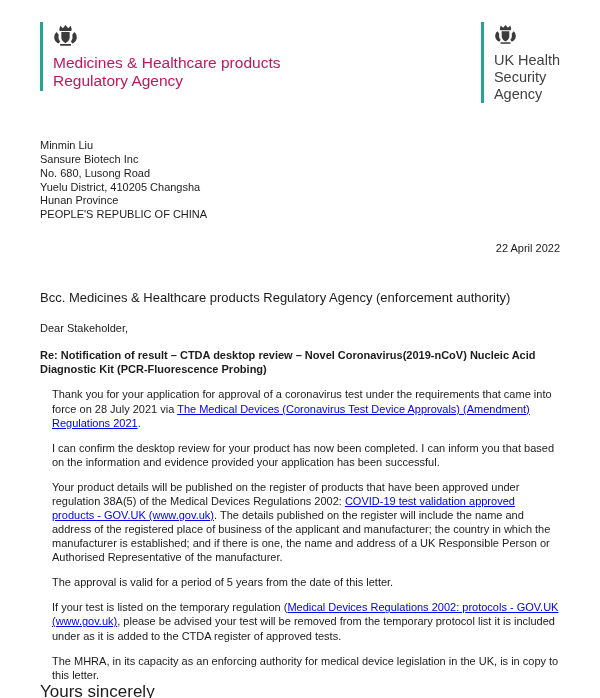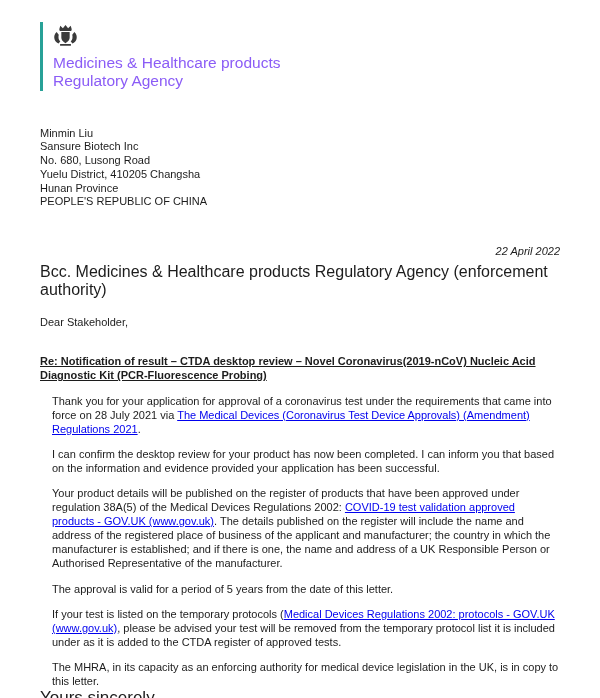--- a/index.html
+++ b/index.html
@@ -11,32 +11,32 @@
     overflow: hidden;
   }
   .page { padding: 22px 40px 0 40px; }
 
   
   .header { display: flex; justify-content: space-between; align-items: flex-start; }
   .logo { display: flex; }
   .logo-bar { width: 3px; background: #28a197; margin-right: 10px; align-self: stretch; }
   .logo-inner { display: flex; flex-direction: column; }
   .crest { margin: 2px 0 4px 0; }
-  .mhra-text { font-size: 15.5px; line-height: 1.18; color: #8b5cf6; }
+  .mhra-text { font-size: 15.5px; line-height: 1.18; color: #be185d; }
   .ukhsa-text { font-size: 14.5px; line-height: 1.18; color: #414042; }
 
   
   .address { margin-top: 36px; font-size: 11px; line-height: 1.25; }
-  .date-line { text-align: right; font-size: 11px; margin-top: 36px; font-style: italic; }
-  .bcc { margin-top: 6px; font-size: 16px; }
+  .date-line { text-align: right; font-size: 11px; margin-top: 20px; }
+  .bcc { margin-top: 36px; font-size: 13px; }
   .salutation { margin-top: 17px; font-size: 11px; }
   p.body-para { margin: 11px 0 0 12px; font-size: 11px; line-height: 1.28; }
   .subject {
-    margin-top: 26px; font-size: 11px; line-height: 1.3;
-    font-weight: bold; text-decoration: underline;
+    margin-top: 14px; font-size: 11px; line-height: 1.3;
+    font-weight: bold; 
   }
   a.doc-link { color: #0000EE; text-decoration: underline; cursor: pointer; }
   .valediction { margin-top: 0; font-size: 17px; }
 </style>
 </head>
 <body>
 
 <div class="page">
 
   <div class="header">
@@ -55,20 +55,36 @@
             </g>
           </svg>
         </span>
         <span class="mhra-text">Medicines &amp; Healthcare products</span>
         <span class="mhra-text">Regulatory Agency</span>
       </div>
     </div>
 
     <div class="logo">
       <div class="logo-bar"></div>
+      <div class="logo-inner">
+        <span class="crest">
+          <svg width="23" height="20" viewBox="0 0 24 21">
+            <g fill="#3b3b3b">
+              <path d="M6 5 L7 1.5 L9.5 4 L12 1 L14.5 4 L17 1.5 L18 5 L17.5 6.6 L6.5 6.6 Z"></path>
+              <path d="M3.5 7.5 C1.4 9 0.8 11.8 1.4 14.3 C1.9 16.4 3.4 18 5.4 18.6 L7 16.6 C5.4 15.5 4.9 13 5.5 10.3 Z"></path>
+              <path d="M20.5 7.5 C22.6 9 23.2 11.8 22.6 14.3 C22.1 16.4 20.6 18 18.6 18.6 L17 16.6 C18.6 15.5 19.1 13 18.5 10.3 Z"></path>
+              <path d="M8 7.6 h8 v5.4 c0 3 -2.5 4.4 -4 5.4 c-1.5 -1 -4 -2.4 -4 -5.4 Z"></path>
+              <path d="M6.8 19.2 h10.4 v1.6 h-10.4 Z"></path>
+            </g>
+          </svg>
+        </span>
+        <span class="ukhsa-text">UK Health</span>
+        <span class="ukhsa-text">Security</span>
+        <span class="ukhsa-text">Agency</span>
+      </div>
     </div>
 
   </div>
 
   <div class="address">
     <div>Minmin Liu</div>
     <div>Sansure Biotech Inc</div>
     <div>No. 680, Lusong Road</div>
     <div>Yuelu District, 410205 Changsha</div>
     <div>Hunan Province</div>
@@ -84,19 +100,19 @@
   <div class="subject">Re: Notification of result – CTDA desktop review – Novel Coronavirus(2019-nCoV) Nucleic Acid Diagnostic Kit (PCR-Fluorescence Probing)</div>
 
   <p class="body-para"><span>Thank you for your application for approval of a coronavirus test under the requirements that came into force on 28 July 2021 via </span><a class="doc-link">The Medical Devices (Coronavirus Test Device Approvals) (Amendment) Regulations 2021</a><span>.</span></p>
 
   <p class="body-para">I can confirm the desktop review for your product has now been completed. I can inform you that based on the information and evidence provided your application has been successful.</p>
 
   <p class="body-para"><span>Your product details will be published on the register of products that have been approved under regulation 38A(5) of the Medical Devices Regulations 2002: </span><a class="doc-link">COVID-19 test validation approved products - GOV.UK (www.gov.uk)</a><span>. The details published on the register will include the name and address of the registered place of business of the applicant and manufacturer; the country in which the manufacturer is established; and if there is one, the name and address of a UK Responsible Person or Authorised Representative of the manufacturer.</span></p>
 
   <p class="body-para">The approval is valid for a period of 5 years from the date of this letter.</p>
 
-  <p class="body-para"><span>If your test is listed on the temporary protocols (</span><a class="doc-link">Medical Devices Regulations 2002: protocols - GOV.UK (www.gov.uk)</a><span>, please be advised your test will be removed from the temporary protocol list it is included under as it is added to the CTDA register of approved tests.</span></p>
+  <p class="body-para"><span>If your test is listed on the temporary regulation (</span><a class="doc-link">Medical Devices Regulations 2002: protocols - GOV.UK (www.gov.uk)</a><span>, please be advised your test will be removed from the temporary protocol list it is included under as it is added to the CTDA register of approved tests.</span></p>
 
   <p class="body-para">The MHRA, in its capacity as an enforcing authority for medical device legislation in the UK, is in copy to this letter.</p>
 
   <div class="valediction">Yours sincerely</div>
 
 </div>
 
 </body></html>

